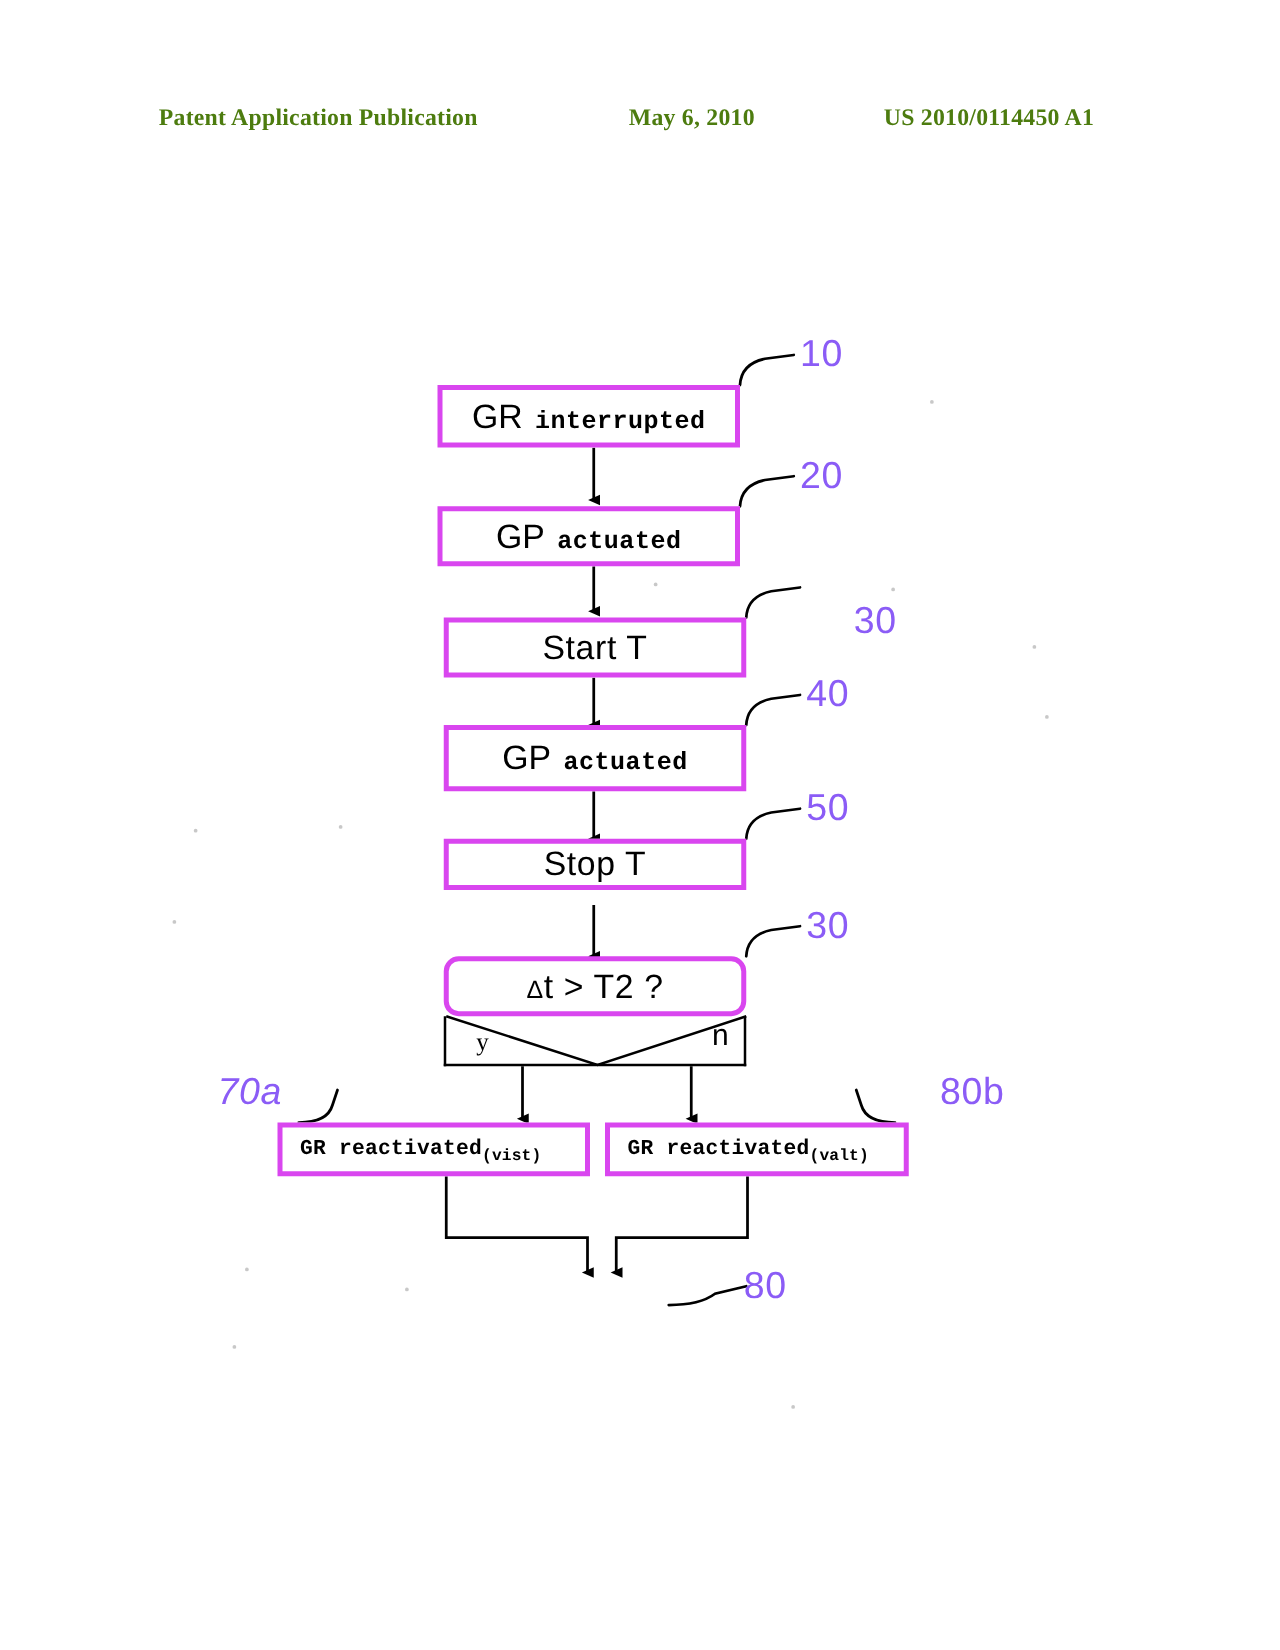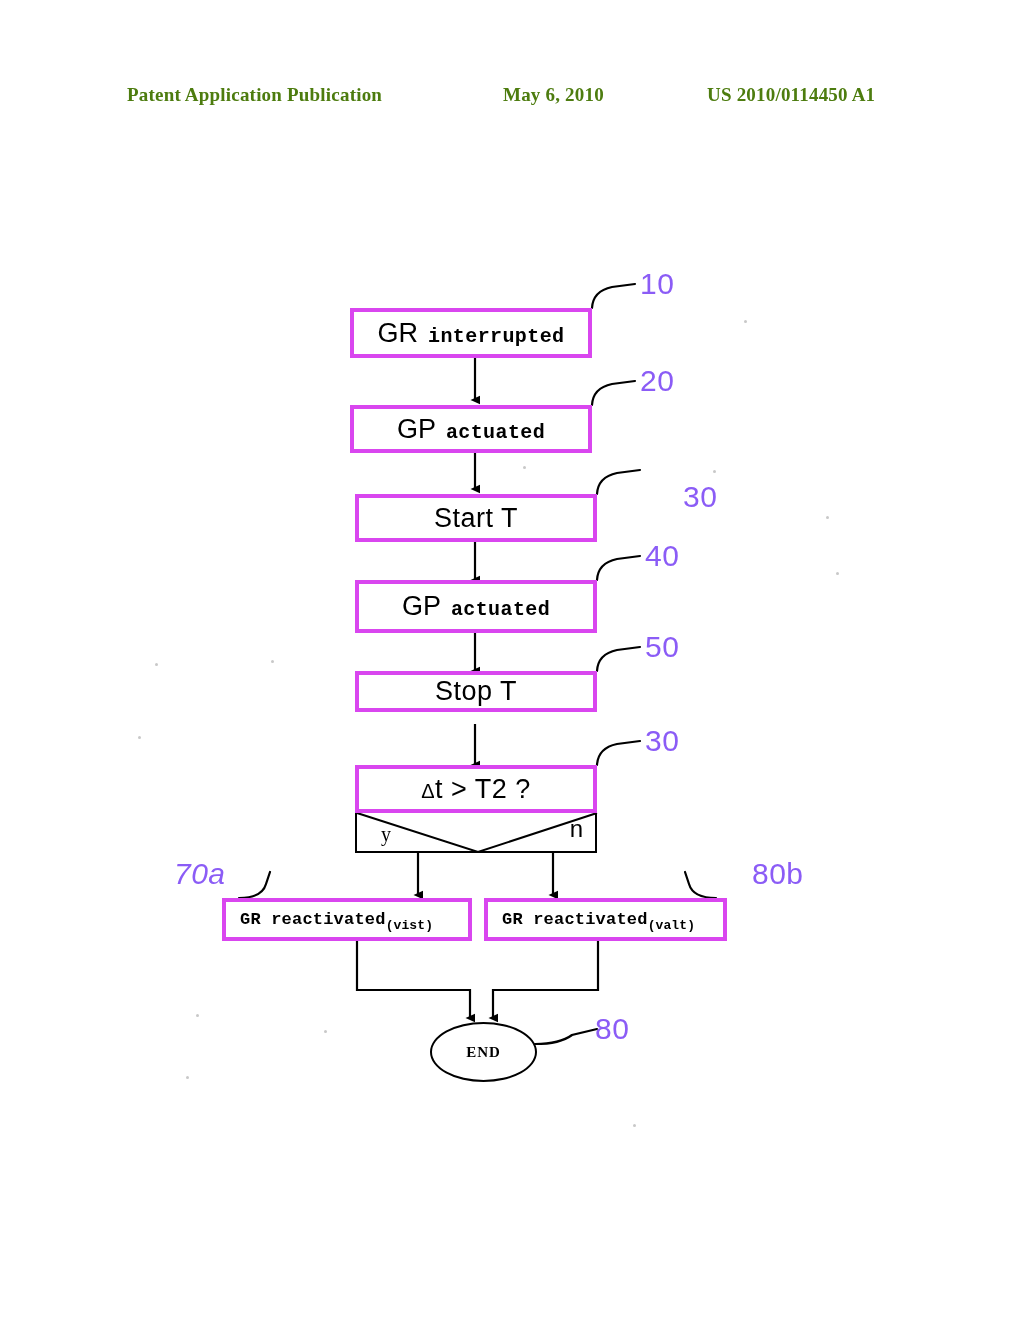--- a/index.html
+++ b/index.html
@@ -245,21 +245,21 @@
       <span class="lbl-tail">actuated</span>
     </span>
   </div>
   <div class="ref-num" style="left:645px; top:539px;">40</div>
 
   <div class="flow-box" style="left:355px; top:671px; width:242px; height:41px;">
     <span class="lbl-plain">Stop  T</span>
   </div>
   <div class="ref-num" style="left:645px; top:630px;">50</div>
 
-  <div class="flow-box" style="left:355px; top:765px; width:242px; height:48px;">
+  <div class="flow-box" style="left:355px; top:765px; width:242px; height:48px;border-radius:12px;">
     <span class="lbl-plain"><span class="delta">Δ</span><span>t &gt; T2 ?</span></span>
   </div>
   <div class="decision-band" style="left:355px; top:813px; width:242px; height:40px;">
     <span class="yn-label" style="left:24px; top:10px;">y</span>
     <span class="yn-label n" style="right:12px; top:2px;">n</span>
   </div>
   <div class="ref-num" style="left:645px; top:724px;">30</div>
 
   <div class="flow-box" style="left:222px; top:898px; width:250px; height:43px;
               justify-content:flex-start; padding-left:14px;">
@@ -272,23 +272,20 @@
 
   <div class="flow-box" style="left:484px; top:898px; width:243px; height:43px;
               justify-content:flex-start; padding-left:14px;">
     <span class="lbl-mono">
         <span>GR reactivated</span>
         <span class="sub">(valt)</span>
       </span>
   </div>
   <div class="ref-num" style="left:752px; top:857px;">80b</div>
 
-  <div id="end-oval" style="left:430px; top:1022px; width:107px; height:60px;">
-    <span class="end-text">END</span>
-  </div>
   <div class="ref-num" style="left:595px; top:1012px;">80</div>
 
   <div class="speck" style="left:744px; top:320px; width:3px; height:3px;"></div>
   <div class="speck" style="left:826px; top:516px; width:3px; height:3px;"></div>
   <div class="speck" style="left:836px; top:572px; width:3px; height:3px;"></div>
   <div class="speck" style="left:713px; top:470px; width:3px; height:3px;"></div>
   <div class="speck" style="left:155px; top:663px; width:3px; height:3px;"></div>
   <div class="speck" style="left:271px; top:660px; width:3px; height:3px;"></div>
   <div class="speck" style="left:138px; top:736px; width:3px; height:3px;"></div>
   <div class="speck" style="left:196px; top:1014px; width:3px; height:3px;"></div>

